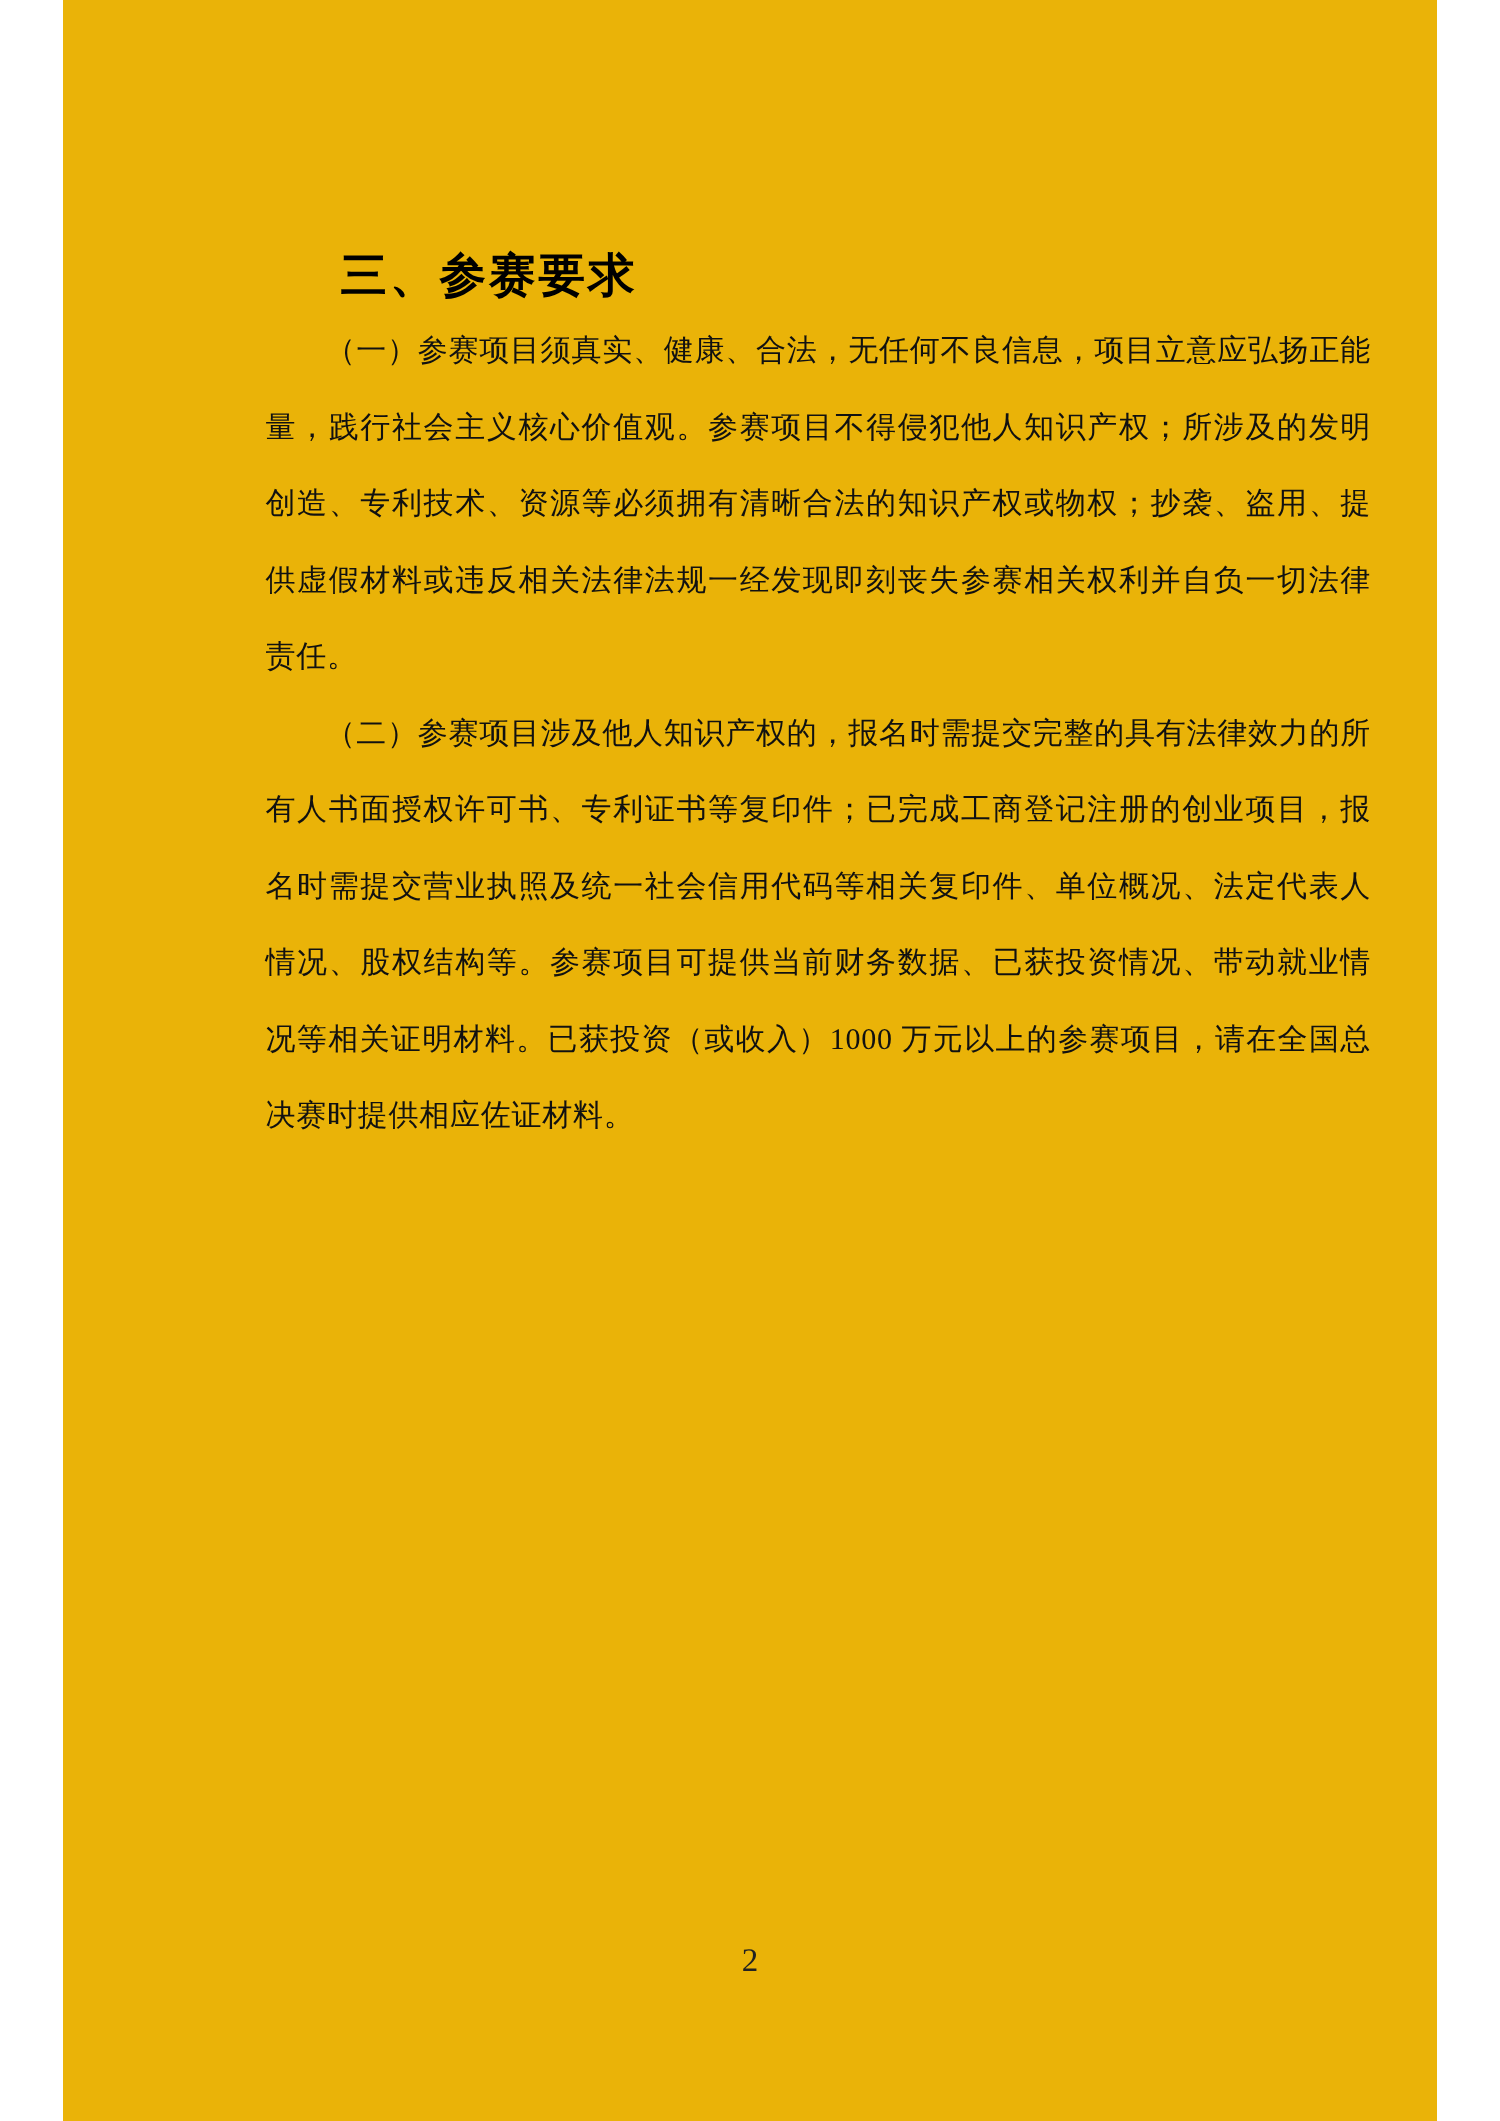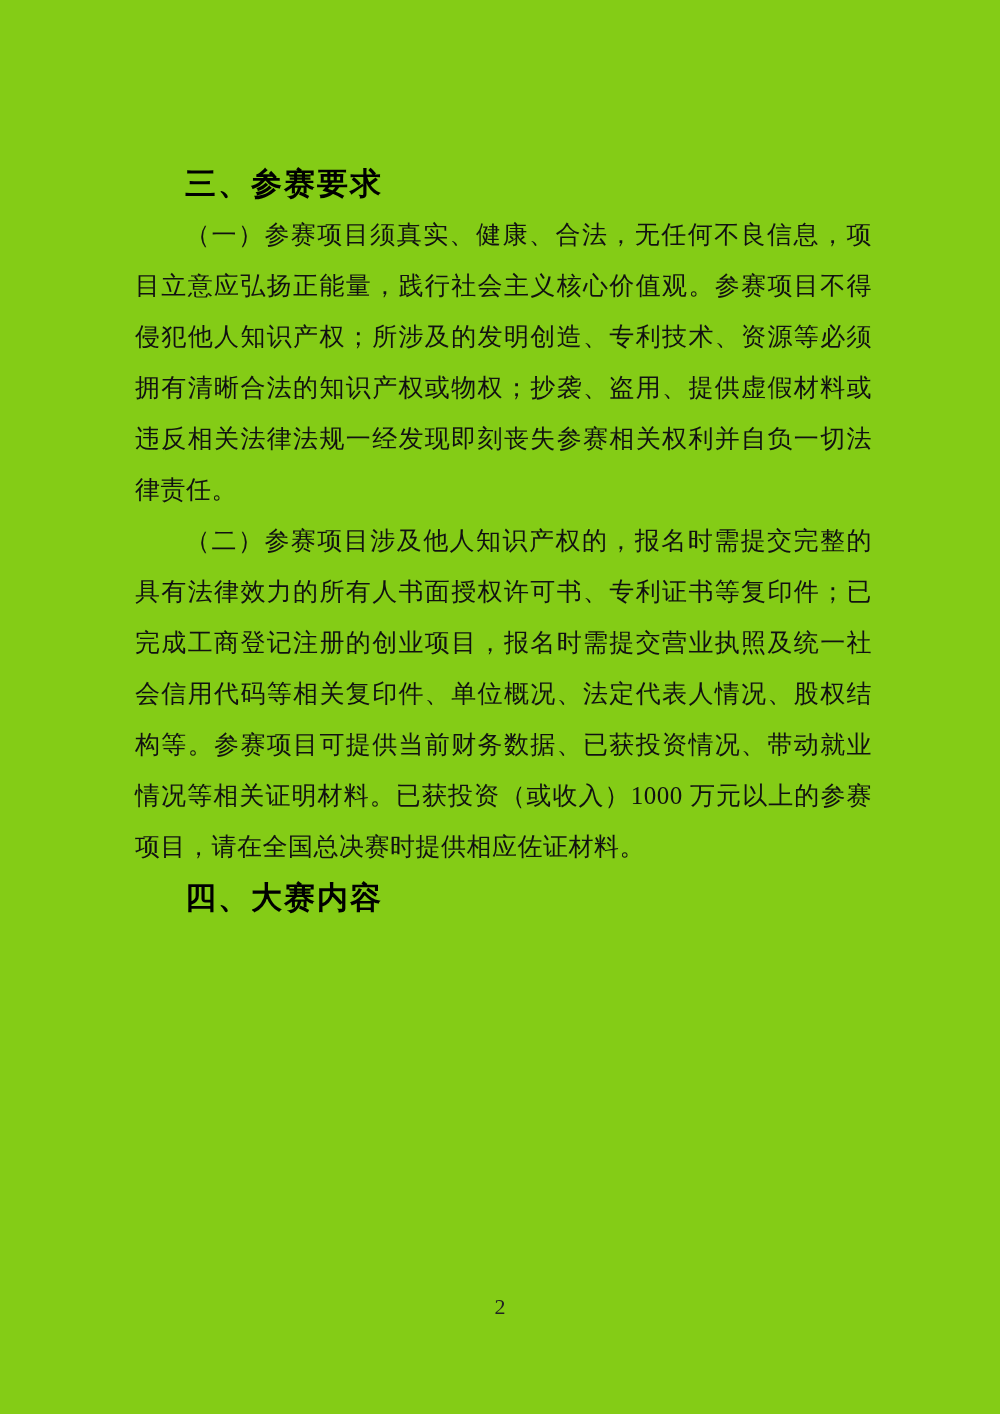--- a/index.html
+++ b/index.html
@@ -2,45 +2,45 @@
 <html><head>
 <meta charset="utf-8">
 <style>
   html, body {
     margin: 0;
     padding: 0;
     background: #ffffff;
   }
   .page {
     position: relative;
-    width: 1000px;
+    width: 916px;
     height: 1414px;
     margin: 0 auto;
-    background: #84cc16;
+    background: #eab308;
     overflow: hidden;
     color: #111111;
   }
   .content {
     position: absolute;
     top: 158px;
     left: 135px;
     width: 737px;
   }
   .block-heading {
     font-family: "Liberation Sans", "DejaVu Sans", sans-serif;
     font-weight: bold;
     font-size: 31px;
     line-height: 51px;
     color: #000000;
     text-indent: 50px;
     letter-spacing: 2px;
   }
   .block-paragraph {
     font-family: "Liberation Serif", "DejaVu Serif", serif;
-    font-size: 25px;
+    font-size: 20px;
     line-height: 51px;
     text-indent: 2em;
     text-align: justify;
     letter-spacing: 0.5px;
     margin: 0;
   }
   .run-regular {
     font-family: "Liberation Serif", "DejaVu Serif", serif;
     font-weight: normal;
   }
@@ -61,16 +61,15 @@
   }
 </style>
 </head>
 <body>
 
 <div class="page">
   <div class="content" id="doc-content">
       <div class="block-heading">三、参赛要求</div>
       <div class="block-paragraph"><span class="run-regular">（一）参赛项目须真实、健康、合法，无任何不良信息，项目立意应弘扬正能量，践行社会主义核心价值观。参赛项目不得侵犯他人知识产权；所涉及的发明创造、专利技术、资源等必须拥有清晰合法的知识产权或物权；抄袭、盗用、提供虚假材料或违反相关法律法规一经发现即刻丧失参赛相关权利并自负一切法律责任。</span></div>
       <div class="block-paragraph"><span class="run-regular">（二）参赛项目涉及他人知识产权的，报名时需提交完整的具有法律效力的所有人书面授权许可书、专利证书等复印件；已完成工商登记注册的创业项目，报名时需提交营业执照及统一社会信用代码等相关复印件、单位概况、法定代表人情况、股权结构等。参赛项目可提供当前财务数据、已获投资情况、带动就业情况等相关证明材料。已获投资（或收入）1000 万元以上的参赛项目，请在全国总决赛时提供相应佐证材料。</span></div>
-      <div class="block-heading">四、大赛内容</div>
     </div>
   <div class="footer">2</div>
 </div>
 
 </body></html>

